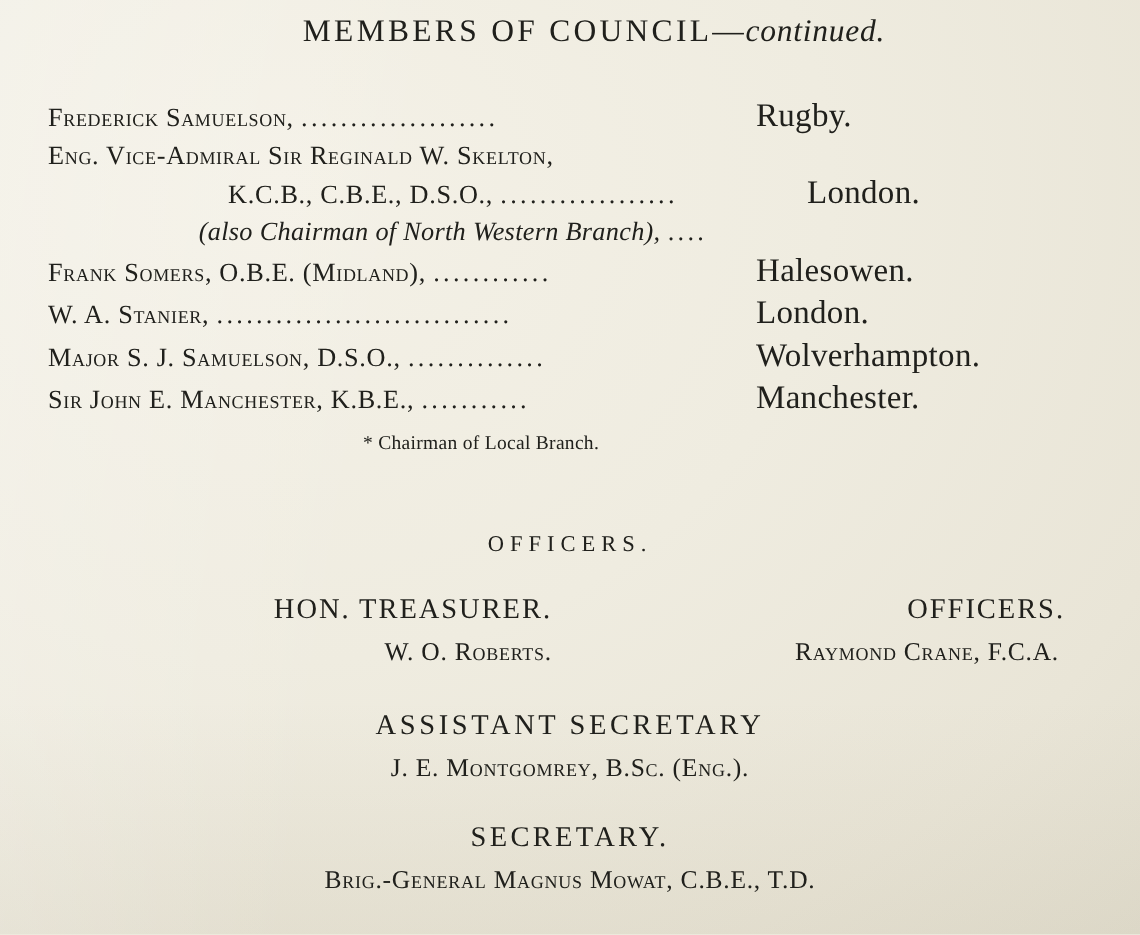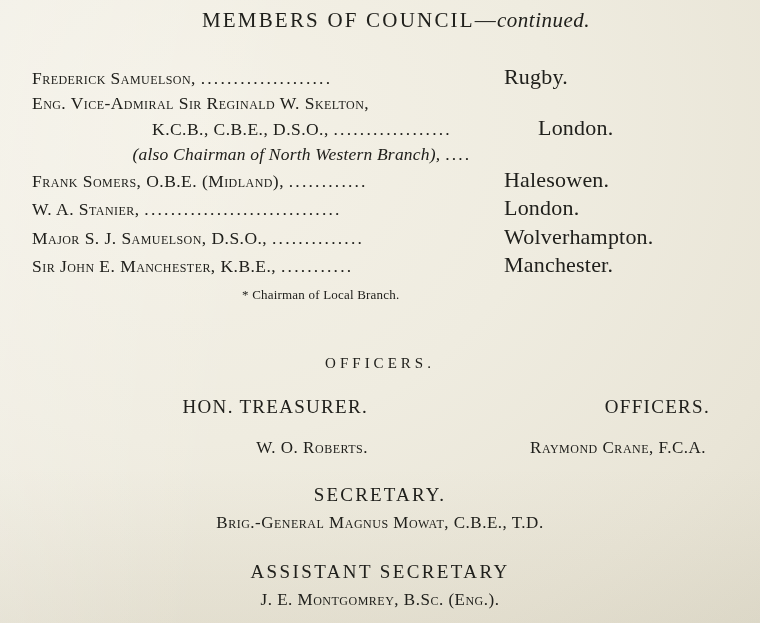--- a/index.html
+++ b/index.html
@@ -115,21 +115,21 @@
   .col.left { text-align: right; padding-left: 4px;}
   .col.right { text-align: right; padding-right: 32px;}
   .role {
     font-size: 19px;
     letter-spacing: 1.3px;
   }
   .person {
     font-variant: small-caps;
     font-size: 17px;
     letter-spacing: 0.5px;
-    margin-top: 20px;
+    margin-top: 7px;
   }
   .col.left .person { padding-left: 38px; }
   .col.right .person { padding-right: 4px; }
 
   .centered-block {
     text-align: center;
     margin-top: 26px;
   }
   .centered-block .role { letter-spacing: 2.2px; }
   .centered-block .person { margin-top: 7px; }
@@ -199,23 +199,23 @@
     <div class="col left">
       <div class="role">HON. TREASURER.</div>
       <div class="person">W. O. Roberts.</div>
     </div>
     <div class="col right">
       <div class="role">OFFICERS.</div>
       <div class="person">Raymond Crane, F.C.A.</div>
     </div>
   </div>
 
+  <div class="centered-block block2">
+    <div class="role">ASSISTANT SECRETARY</div>
+    <div class="person">J. E. Montgomrey, B.Sc. (Eng.).</div>
+  </div>
+
   <div class="centered-block">
     <div class="role">SECRETARY.</div>
     <div class="person">Brig.-General Magnus Mowat, C.B.E., T.D.</div>
   </div>
 
-  <div class="centered-block block2">
-    <div class="role">ASSISTANT SECRETARY</div>
-    <div class="person">J. E. Montgomrey, B.Sc. (Eng.).</div>
-  </div>
-
 </div>
 
 </body></html>

